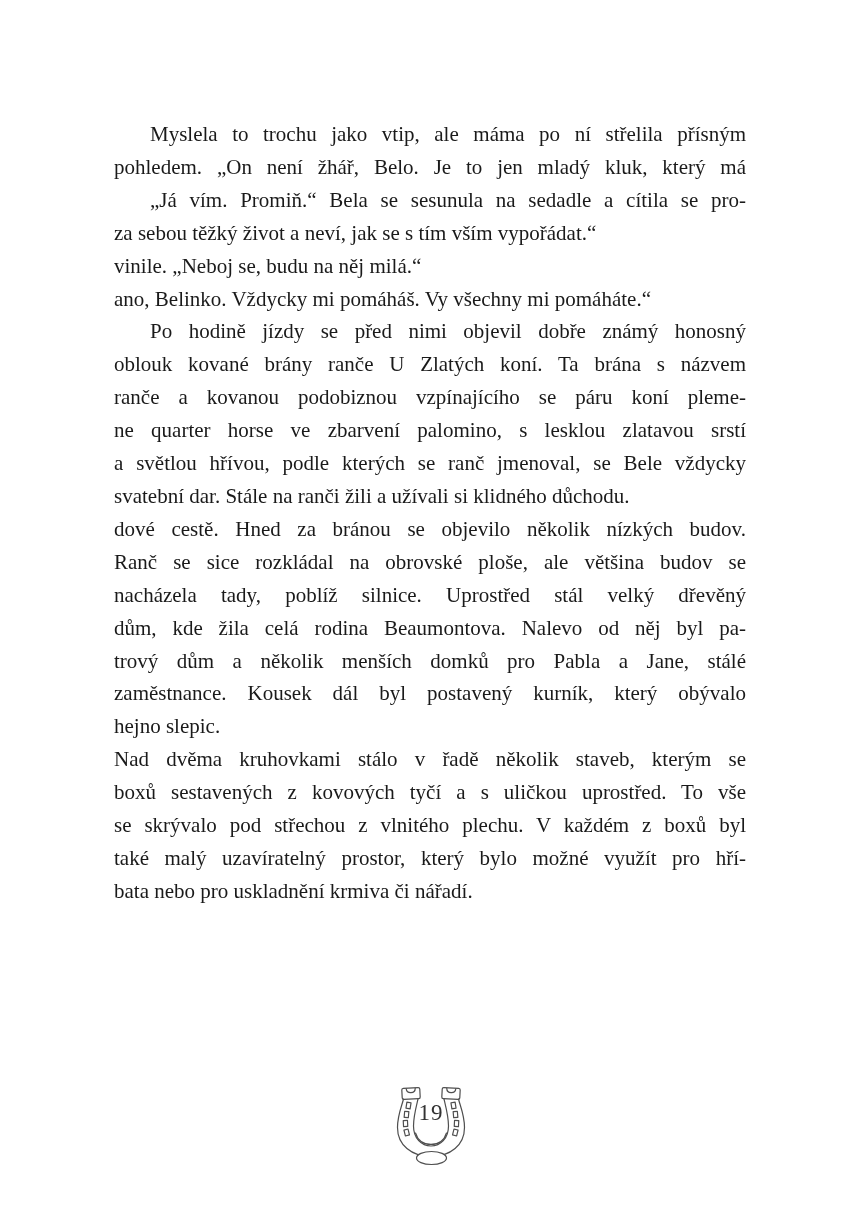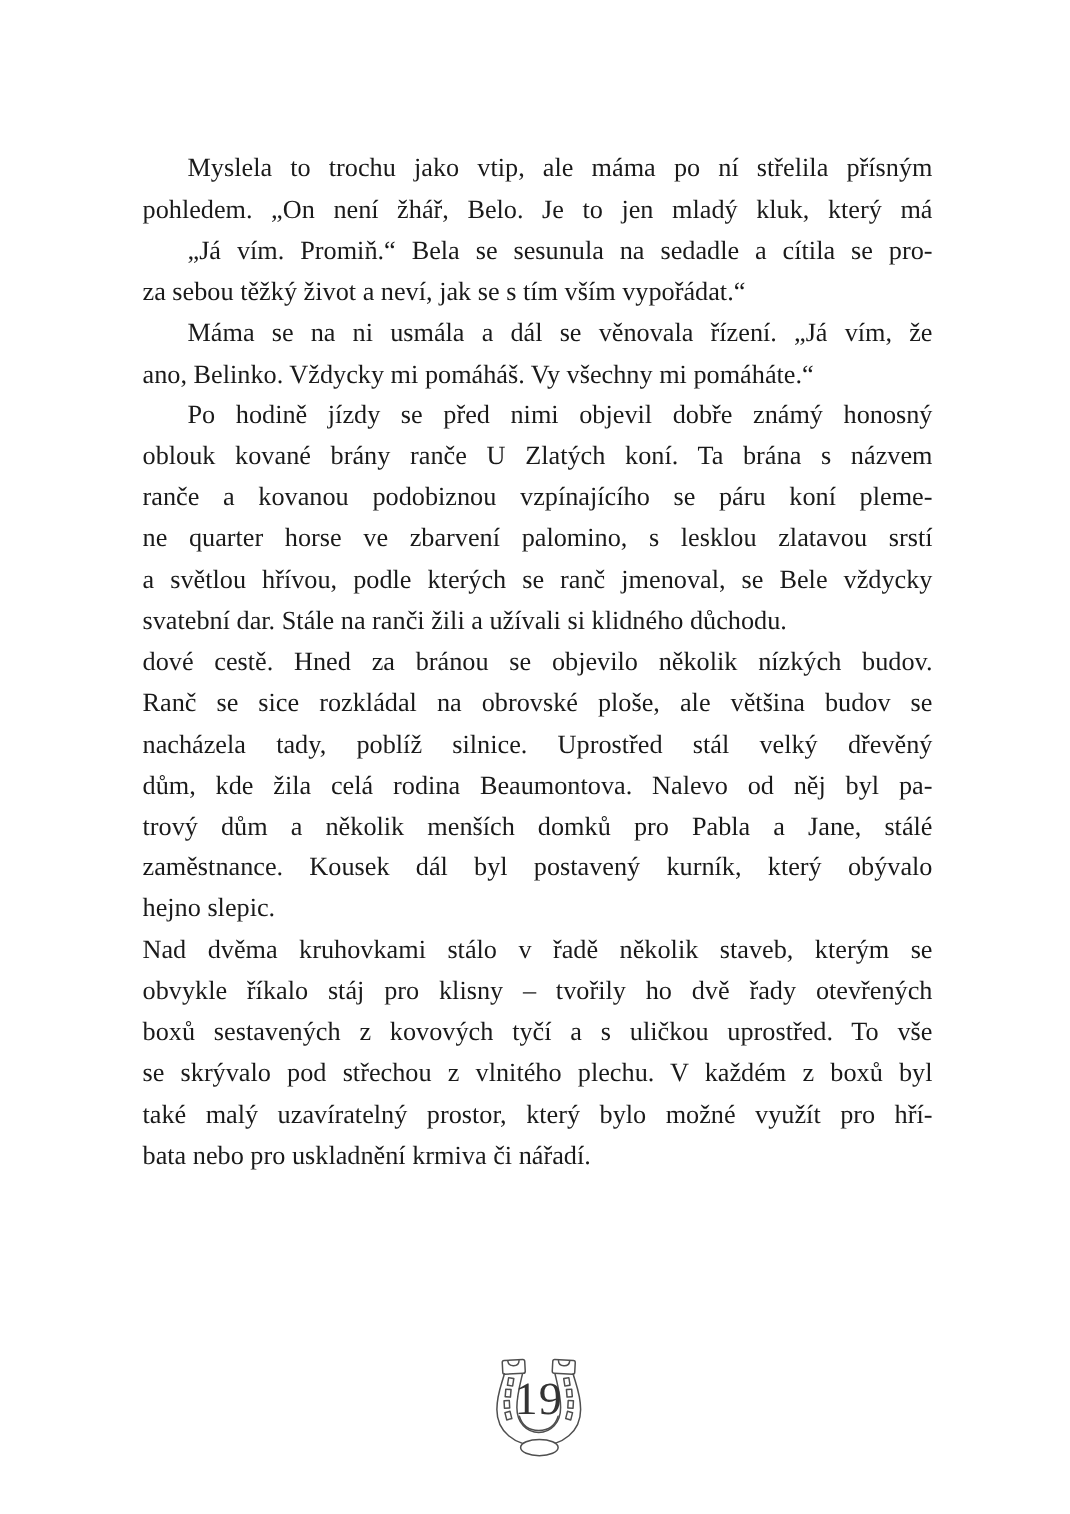--- a/index.html
+++ b/index.html
@@ -45,53 +45,52 @@
     position: absolute;
     left: 0;
     top: 0;
   }
   .page-number {
     position: absolute;
     top: 16px;
     left: 0;
     width: 100%;
     text-align: center;
-    font-size: 37px;
+    font-size: 23px;
     line-height: 1;
     color: #333333;
     letter-spacing: 1px;
   }
 </style>
 </head>
 <body>
 
 <div class="page">
 
   <div class="text-block">
       <div class="line indent just">Myslela to trochu jako vtip, ale máma po ní střelila přísným</div>
       <div class="line just">pohledem. „On není žhář, Belo. Je to jen mladý kluk, který má</div>
       <div class="line indent just">„Já vím. Promiň.“ Bela se sesunula na sedadle a cítila se pro-</div>
       <div class="line">za sebou těžký život a neví, jak se s tím vším vypořádat.“</div>
-      <div class="line indent just">Máma se na ni usmála a dál se věnovala řízení. „Já vím, že</div>
+      <div class="line">vinile. „Neboj se, budu na něj milá.“</div>
       <div class="line">ano, Belinko. Vždycky mi pomáháš. Vy všechny mi pomáháte.“</div>
       <div class="line indent just">Po hodině jízdy se před nimi objevil dobře známý honosný</div>
       <div class="line just">oblouk kované brány ranče U Zlatých koní. Ta brána s názvem</div>
       <div class="line just">ranče a kovanou podobiznou vzpínajícího se páru koní pleme-</div>
       <div class="line just">ne quarter horse ve zbarvení palomino, s lesklou zlatavou srstí</div>
       <div class="line just">a světlou hřívou, podle kterých se ranč jmenoval, se Bele vždycky</div>
       <div class="line">svatební dar. Stále na ranči žili a užívali si klidného důchodu.</div>
       <div class="line just">dové cestě. Hned za bránou se objevilo několik nízkých budov.</div>
       <div class="line just">Ranč se sice rozkládal na obrovské ploše, ale většina budov se</div>
       <div class="line just">nacházela tady, poblíž silnice. Uprostřed stál velký dřevěný</div>
       <div class="line just">dům, kde žila celá rodina Beaumontova. Nalevo od něj byl pa-</div>
       <div class="line just">trový dům a několik menších domků pro Pabla a Jane, stálé</div>
       <div class="line just">zaměstnance. Kousek dál byl postavený kurník, který obývalo</div>
       <div class="line">hejno slepic.</div>
       <div class="line just">Nad dvěma kruhovkami stálo v řadě několik staveb, kterým se</div>
-      <div class="line just">obvykle říkalo stáj pro klisny – tvořily ho dvě řady otevřených</div>
       <div class="line just">boxů sestavených z kovových tyčí a s uličkou uprostřed. To vše</div>
       <div class="line just">se skrývalo pod střechou z vlnitého plechu. V každém z boxů byl</div>
       <div class="line just">také malý uzavíratelný prostor, který bylo možné využít pro hří-</div>
       <div class="line">bata nebo pro uskladnění krmiva či nářadí.</div>
     </div>
 
   <div class="footer-ornament">
     <svg width="74" height="82" viewBox="0 0 74 82" aria-hidden="true">
       <g fill="none" stroke="#4f4f4f" stroke-width="1.2" stroke-linejoin="round" stroke-linecap="round">
 

